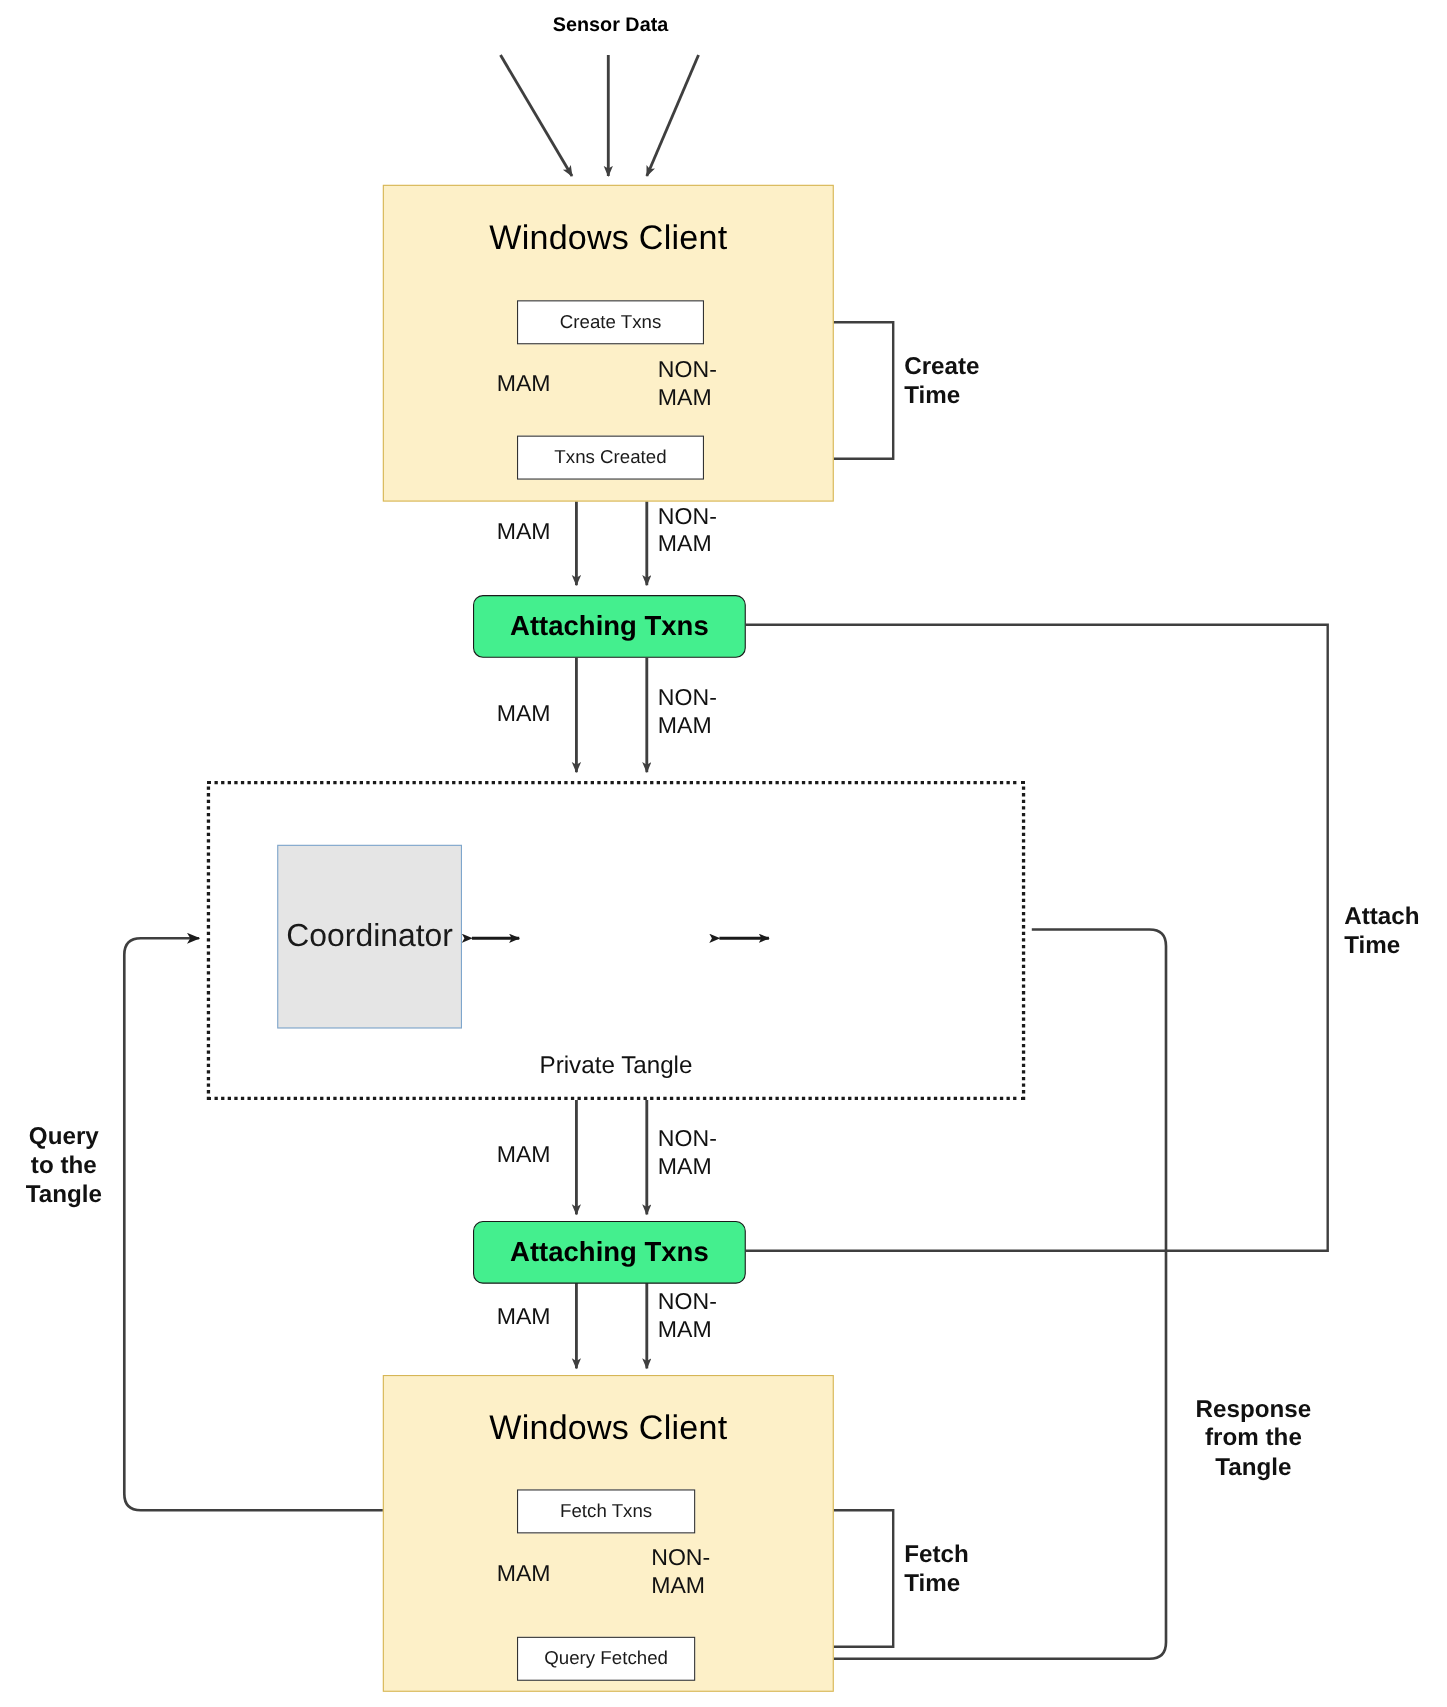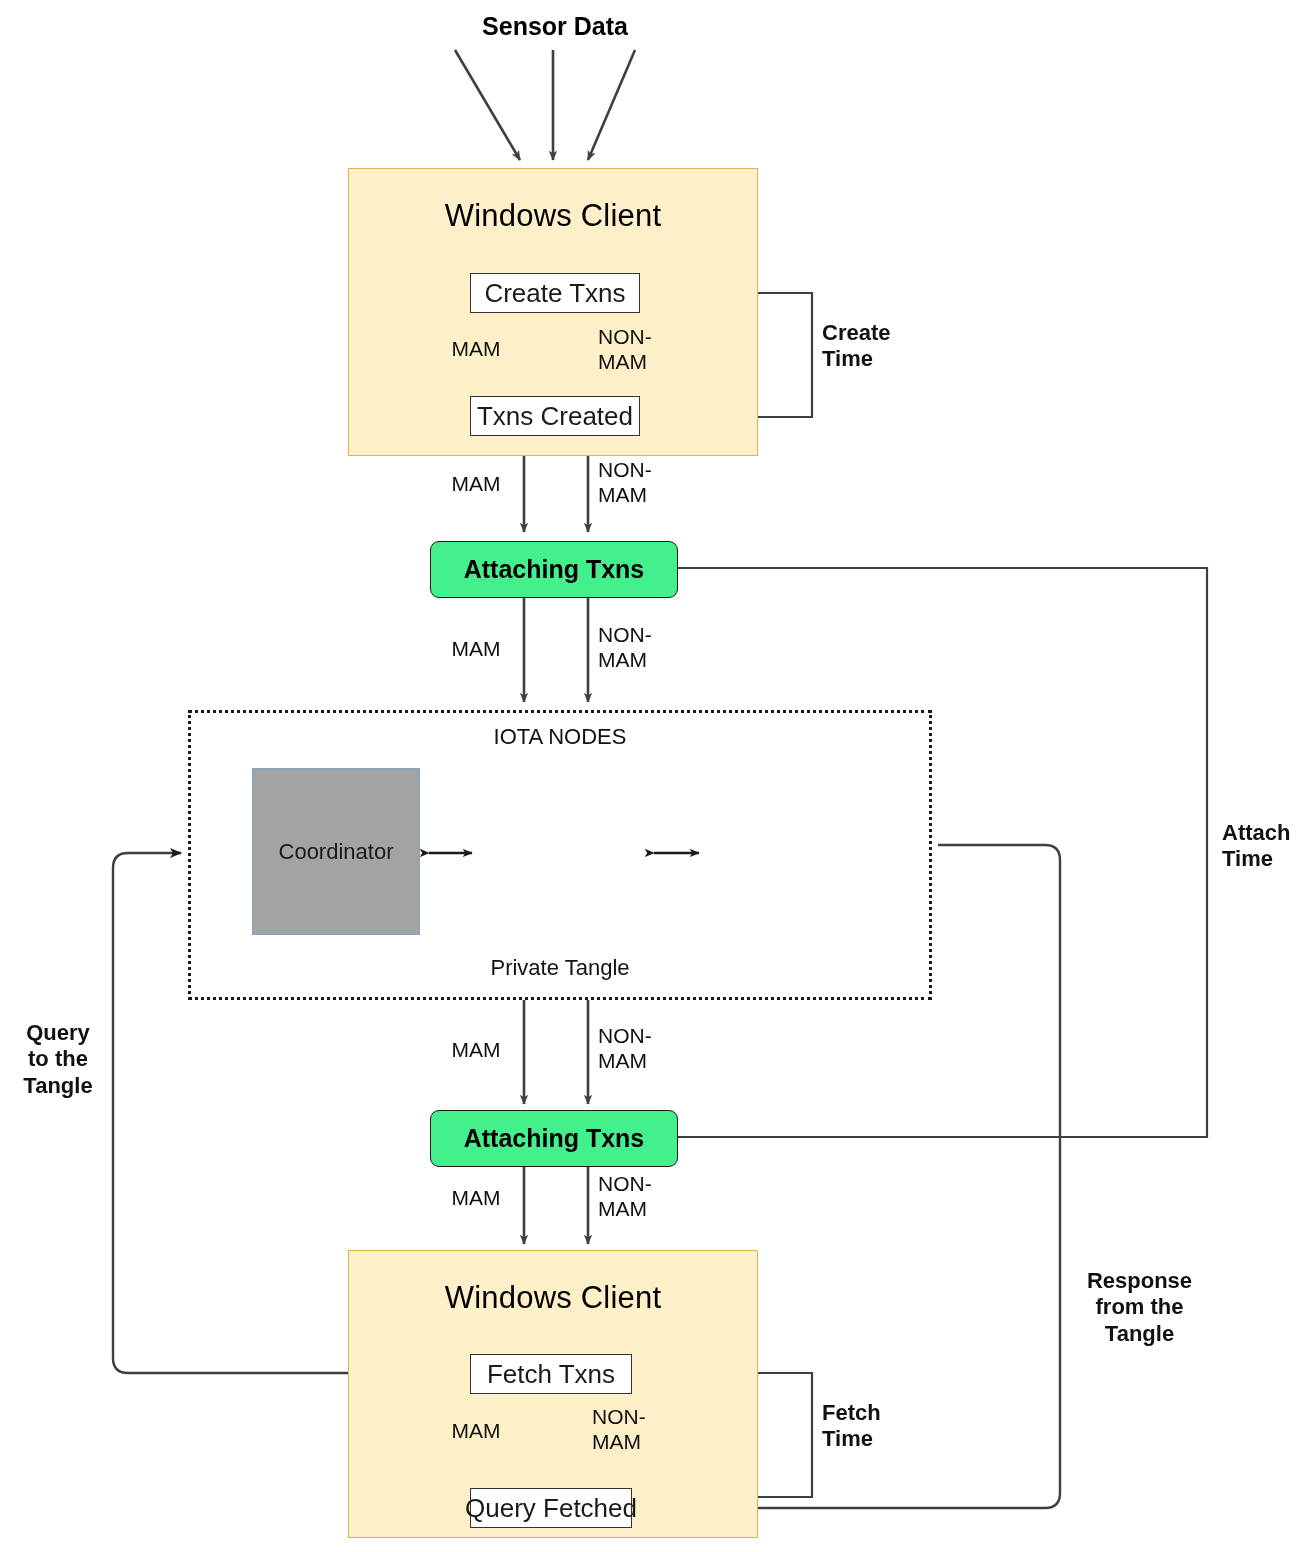--- a/index.html
+++ b/index.html
@@ -41,58 +41,58 @@
     position: absolute;
     font-size: 31px;
     font-weight: normal;
     color: #000000;
     letter-spacing: .2px;
     white-space: nowrap;
   }
   .white-box {
     background: #ffffff;
     border: 1.6px solid #333333;
-    font-size: 26px;
+    font-size: 17px;
     color: #1a1a1a;
     white-space: nowrap;
   }
   .green-box {
     background: #44ef8e;
     border: 1.6px solid #1a1a1a;
     border-radius: 9px;
     font-size: 25px;
     font-weight: bold;
     color: #000000;
     white-space: nowrap;
   }
   .blue-box {
-    background: #a3a3a3;
+    background: #e5e5e5;
     border: 1px solid #7ea6cc;
-    font-size: 22px;
+    font-size: 29px;
     color: #1a1a1a;
     white-space: nowrap;
     text-align: center;
   }
   .dotted-box {
     position: absolute;
     box-sizing: border-box;
     border: 3px dotted #1a1a1a;
     background: transparent;
   }
   .lbl {
     position: absolute;
     font-size: 21px;
     color: #111111;
     line-height: 1.18;
     white-space: pre-line;
     text-align: center;
   }
   .lbl-bold {
     position: absolute;
-    font-size: 25px;
+    font-size: 18px;
     font-weight: bold;
     color: #000000;
     white-space: nowrap;
     text-align: center;
   }
   .lbl-cap {
     position: absolute;
     font-size: 22px;
     color: #111111;
     white-space: nowrap;
@@ -196,21 +196,20 @@
   <div class="lbl" style="left:598px;top:458px;width:90px;text-align:left;">NON-
 MAM</div>
 
   <div class="node green-box" style="left:430px;top:541px;width:248px;height:57px;">Attaching Txns</div>
 
   <div class="lbl" style="left:436px;top:637px;width:80px;">MAM</div>
   <div class="lbl" style="left:598px;top:623px;width:90px;text-align:left;">NON-
 MAM</div>
 
   <div class="dotted-box" style="left:188px;top:710px;width:744px;height:290px;"></div>
-  <div class="lbl-cap" style="left:188px;top:724px;width:744px;">IOTA NODES</div>
   <div class="lbl-cap" style="left:188px;top:955px;width:744px;">Private Tangle</div>
 
   <div class="node blue-box" style="left:252px;top:768px;width:168px;height:167px;">Coordinator</div>
 
   <div class="lbl-side" style="left:8px;top:1020px;width:100px;">Query
 to the
 Tangle</div>
   <div class="lbl-side" style="left:1222px;top:820px;width:90px;text-align:left;">Attach
 Time</div>
   <div class="lbl-side" style="left:1072px;top:1268px;width:135px;">Response

